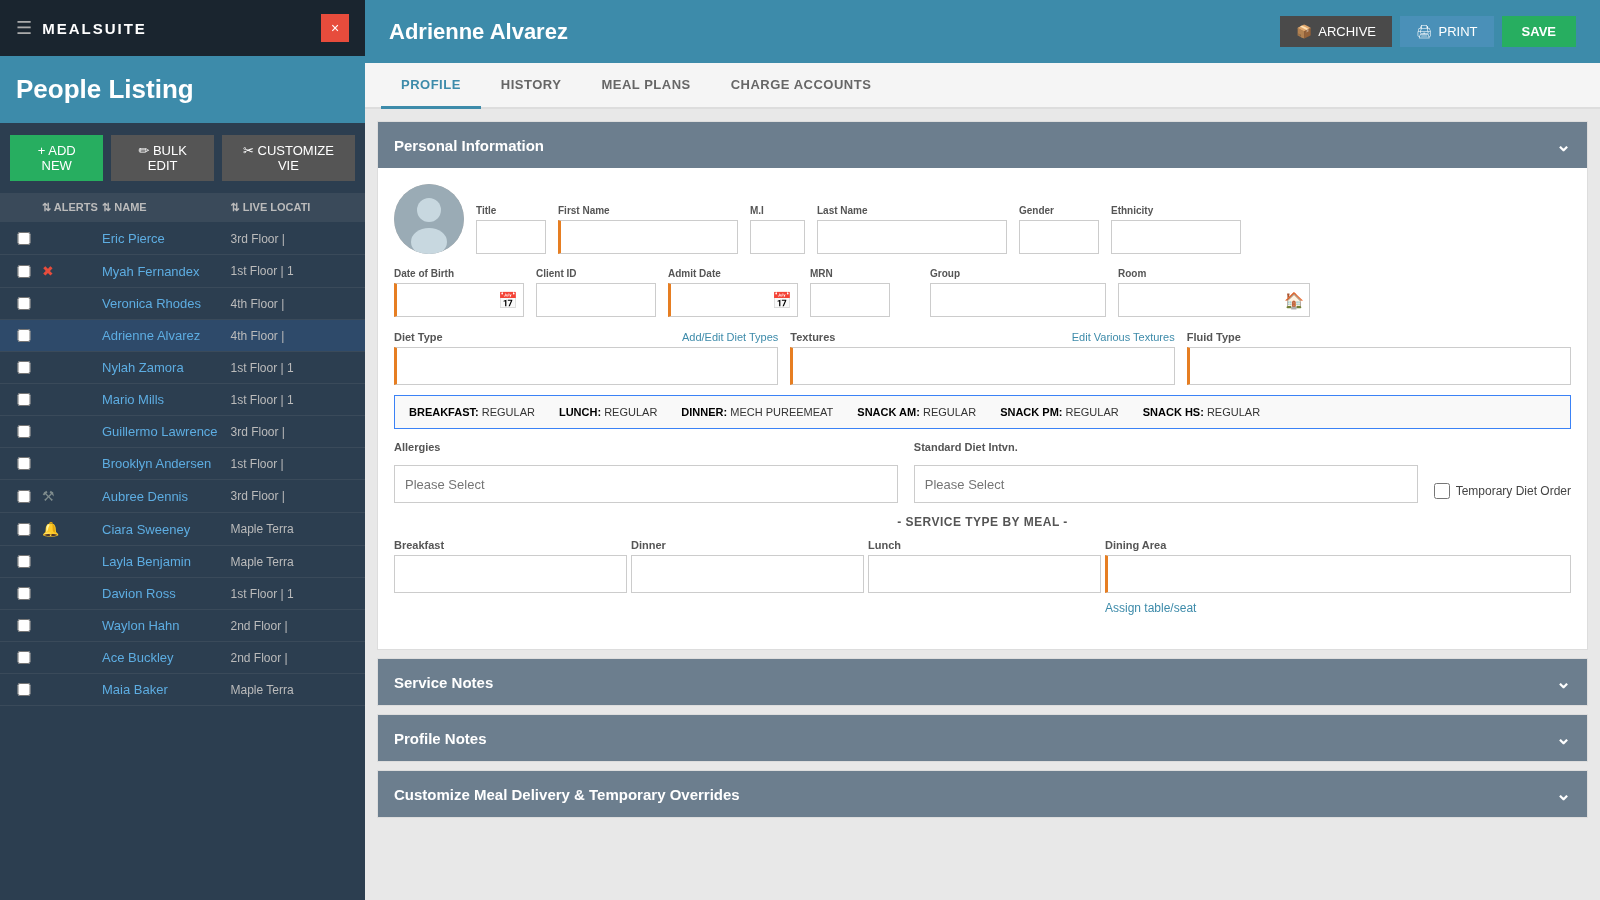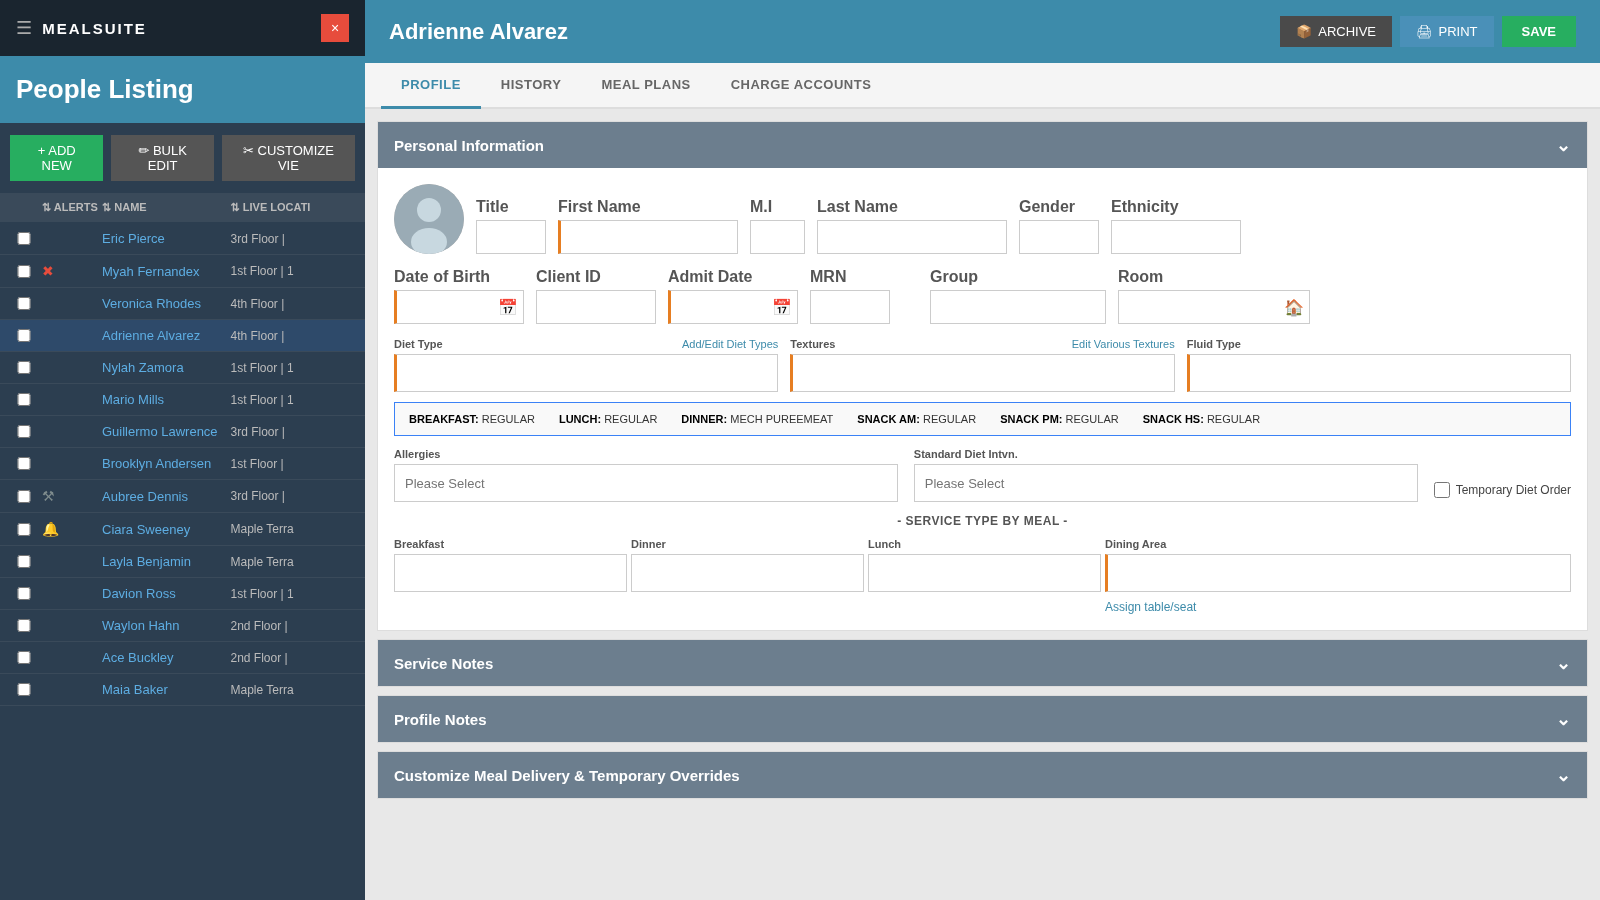--- a/index.html
+++ b/index.html
@@ -232,21 +232,21 @@
       gap: 12px;
       margin-bottom: 14px;
       align-items: flex-end;
     }
     .form-field {
       display: flex;
       flex-direction: column;
       gap: 4px;
     }
     .form-field label {
-      font-size: 16px;
+      font-size: 10px;
       color: #555;
       font-weight: 600;
       text-transform: none;
     }
     .form-field input {
       border: 1px solid #ccc;
       padding: 7px 10px;
       font-size: 13px;
       outline: none;
       height: 34px;
@@ -308,21 +308,21 @@
       font-size: 11px;
       display: flex;
       gap: 24px;
       flex-wrap: wrap;
       margin-bottom: 12px;
     }
     .meal-summary span { font-weight: 600; }
     .meal-summary .val { font-weight: normal; color: #333; }
 
     .allergy-row { display: flex; gap: 16px; align-items: flex-end; margin-bottom: 12px; }
-    .allergy-field { flex: 1; display: flex; flex-direction: column; gap: 4px; }
+    .allergy-field { flex: 1; display: flex; flex-direction: column; gap: 12px; }
     .allergy-field label { font-size: 11px; color: #555; font-weight: 600; }
     .allergy-field input {
       border: 1px solid #ccc;
       padding: 8px 10px;
       font-size: 13px;
       height: 38px;
       outline: none;
       color: #aaa;
     }
     .temp-diet { display: flex; align-items: center; gap: 6px; padding-bottom: 4px; }
@@ -331,21 +331,21 @@
 
     
     .service-label {
       text-align: center;
       font-size: 12px;
       font-weight: 600;
       color: #555;
       margin-bottom: 10px;
       letter-spacing: 0.5px;
     }
-    .service-row { display: flex; gap: 4px; margin-bottom: 0; }
+    .service-row { display: flex; gap: 4px; margin-bottom: 18px; }
     .service-field { flex: 1; display: flex; flex-direction: column; gap: 4px; }
     .service-field label { font-size: 11px; color: #555; font-weight: 600; }
     .service-field input {
       border: 1px solid #ccc;
       padding: 8px 10px;
       font-size: 13px;
       height: 38px;
       outline: none;
     }
     .dining-field { flex: 2; display: flex; flex-direction: column; gap: 4px; }

